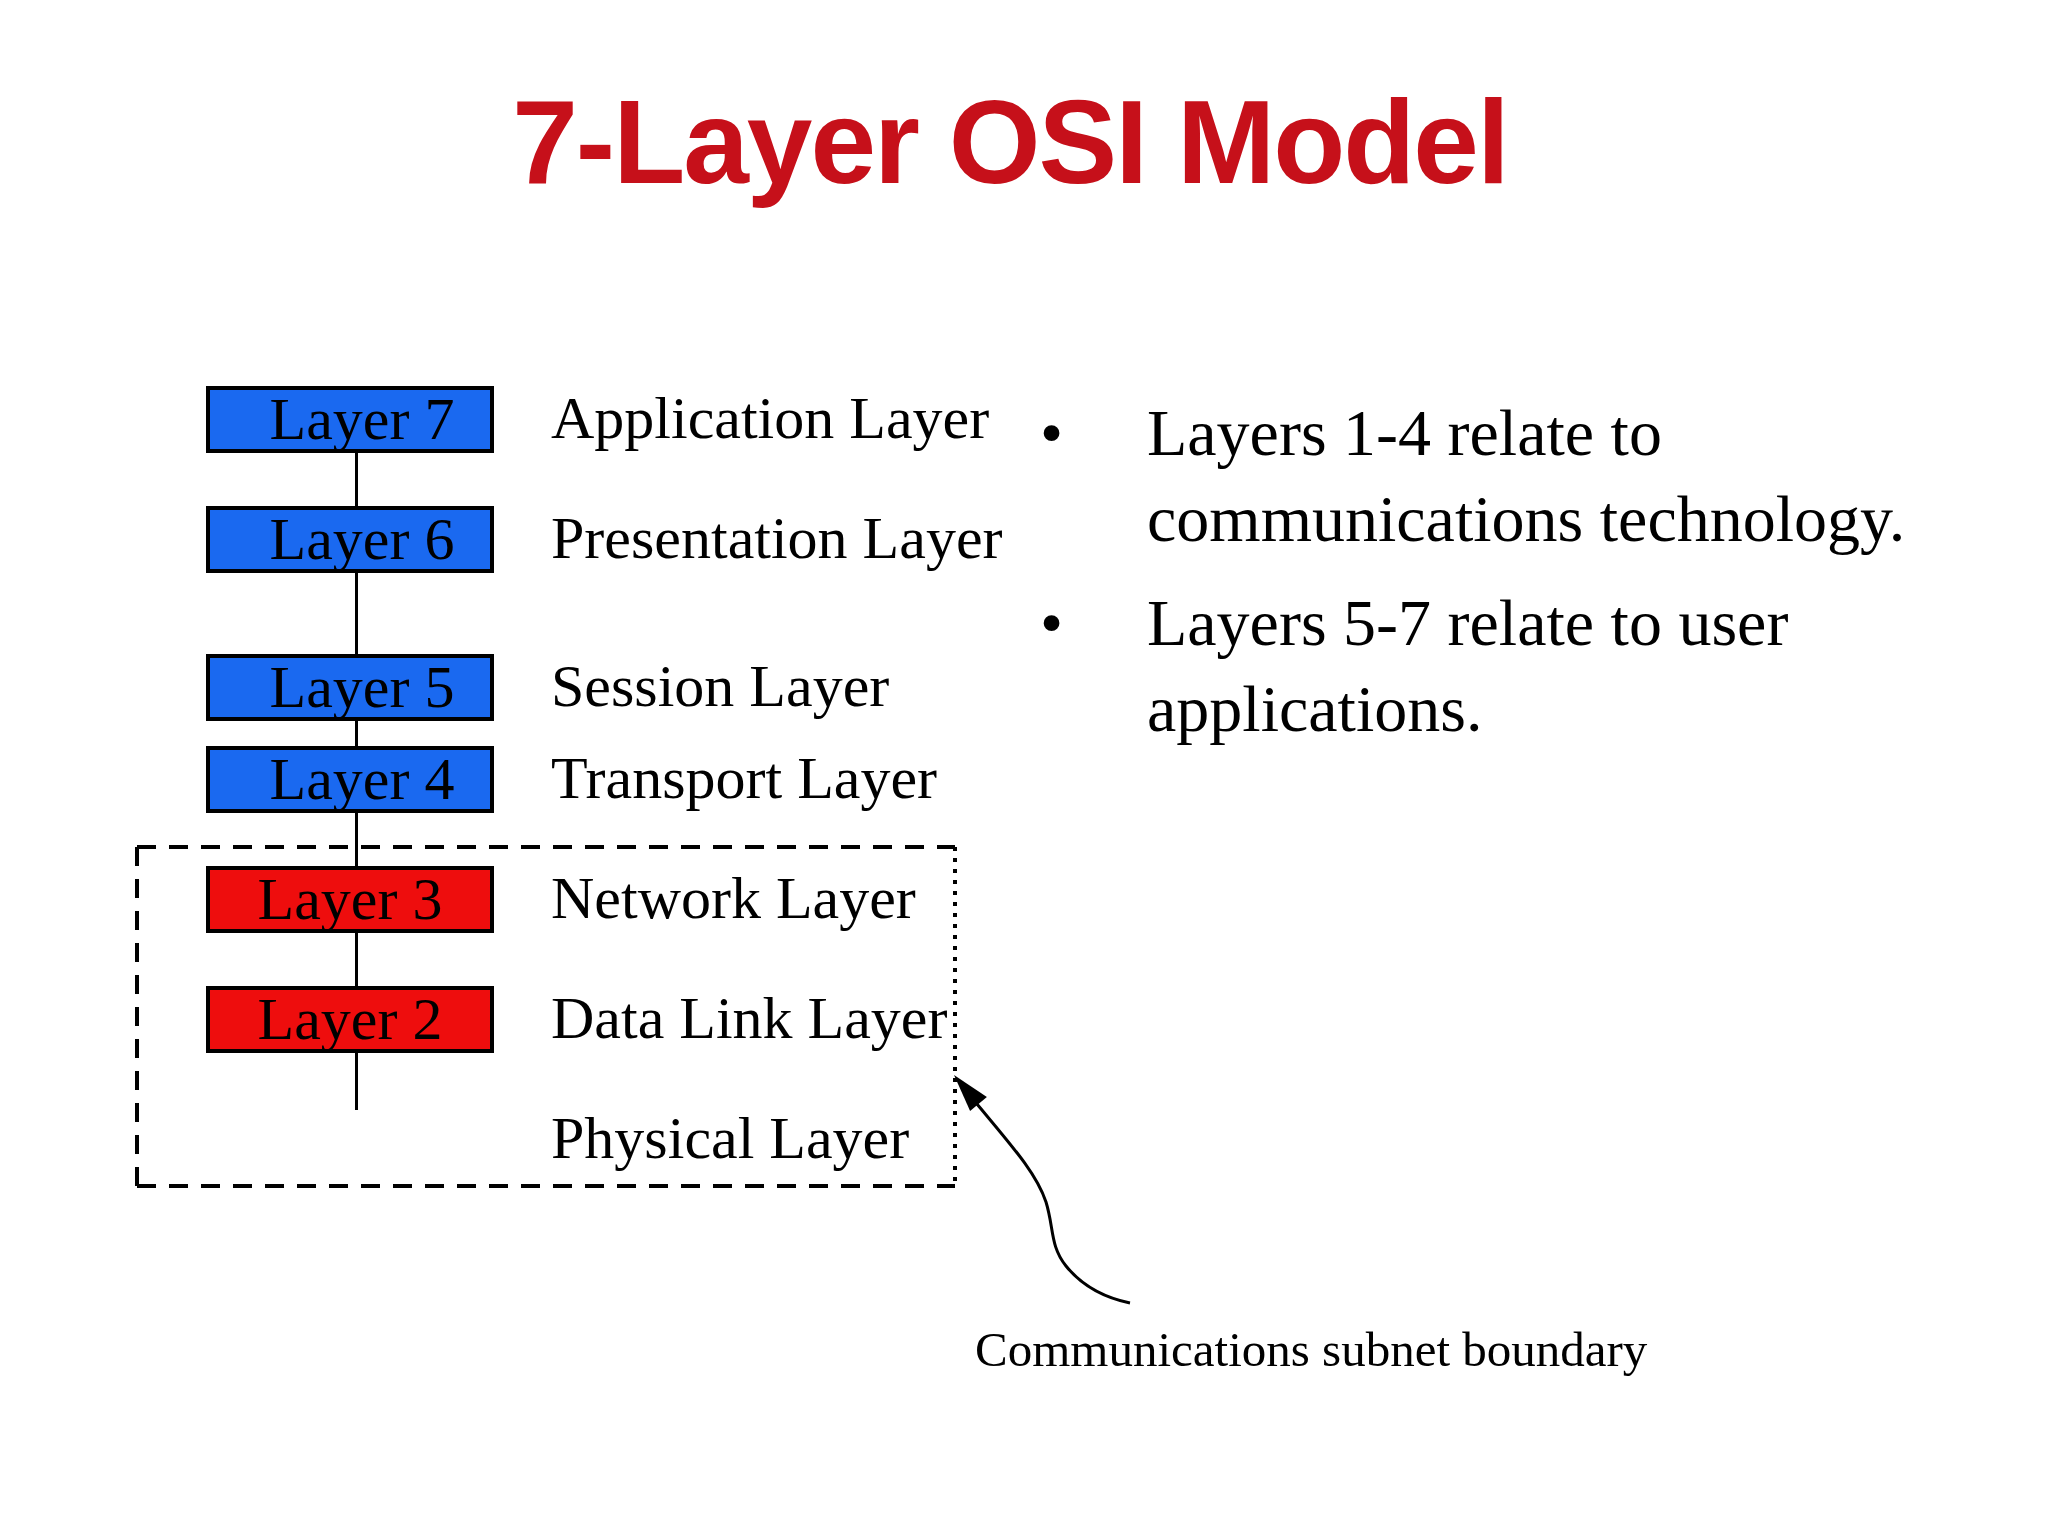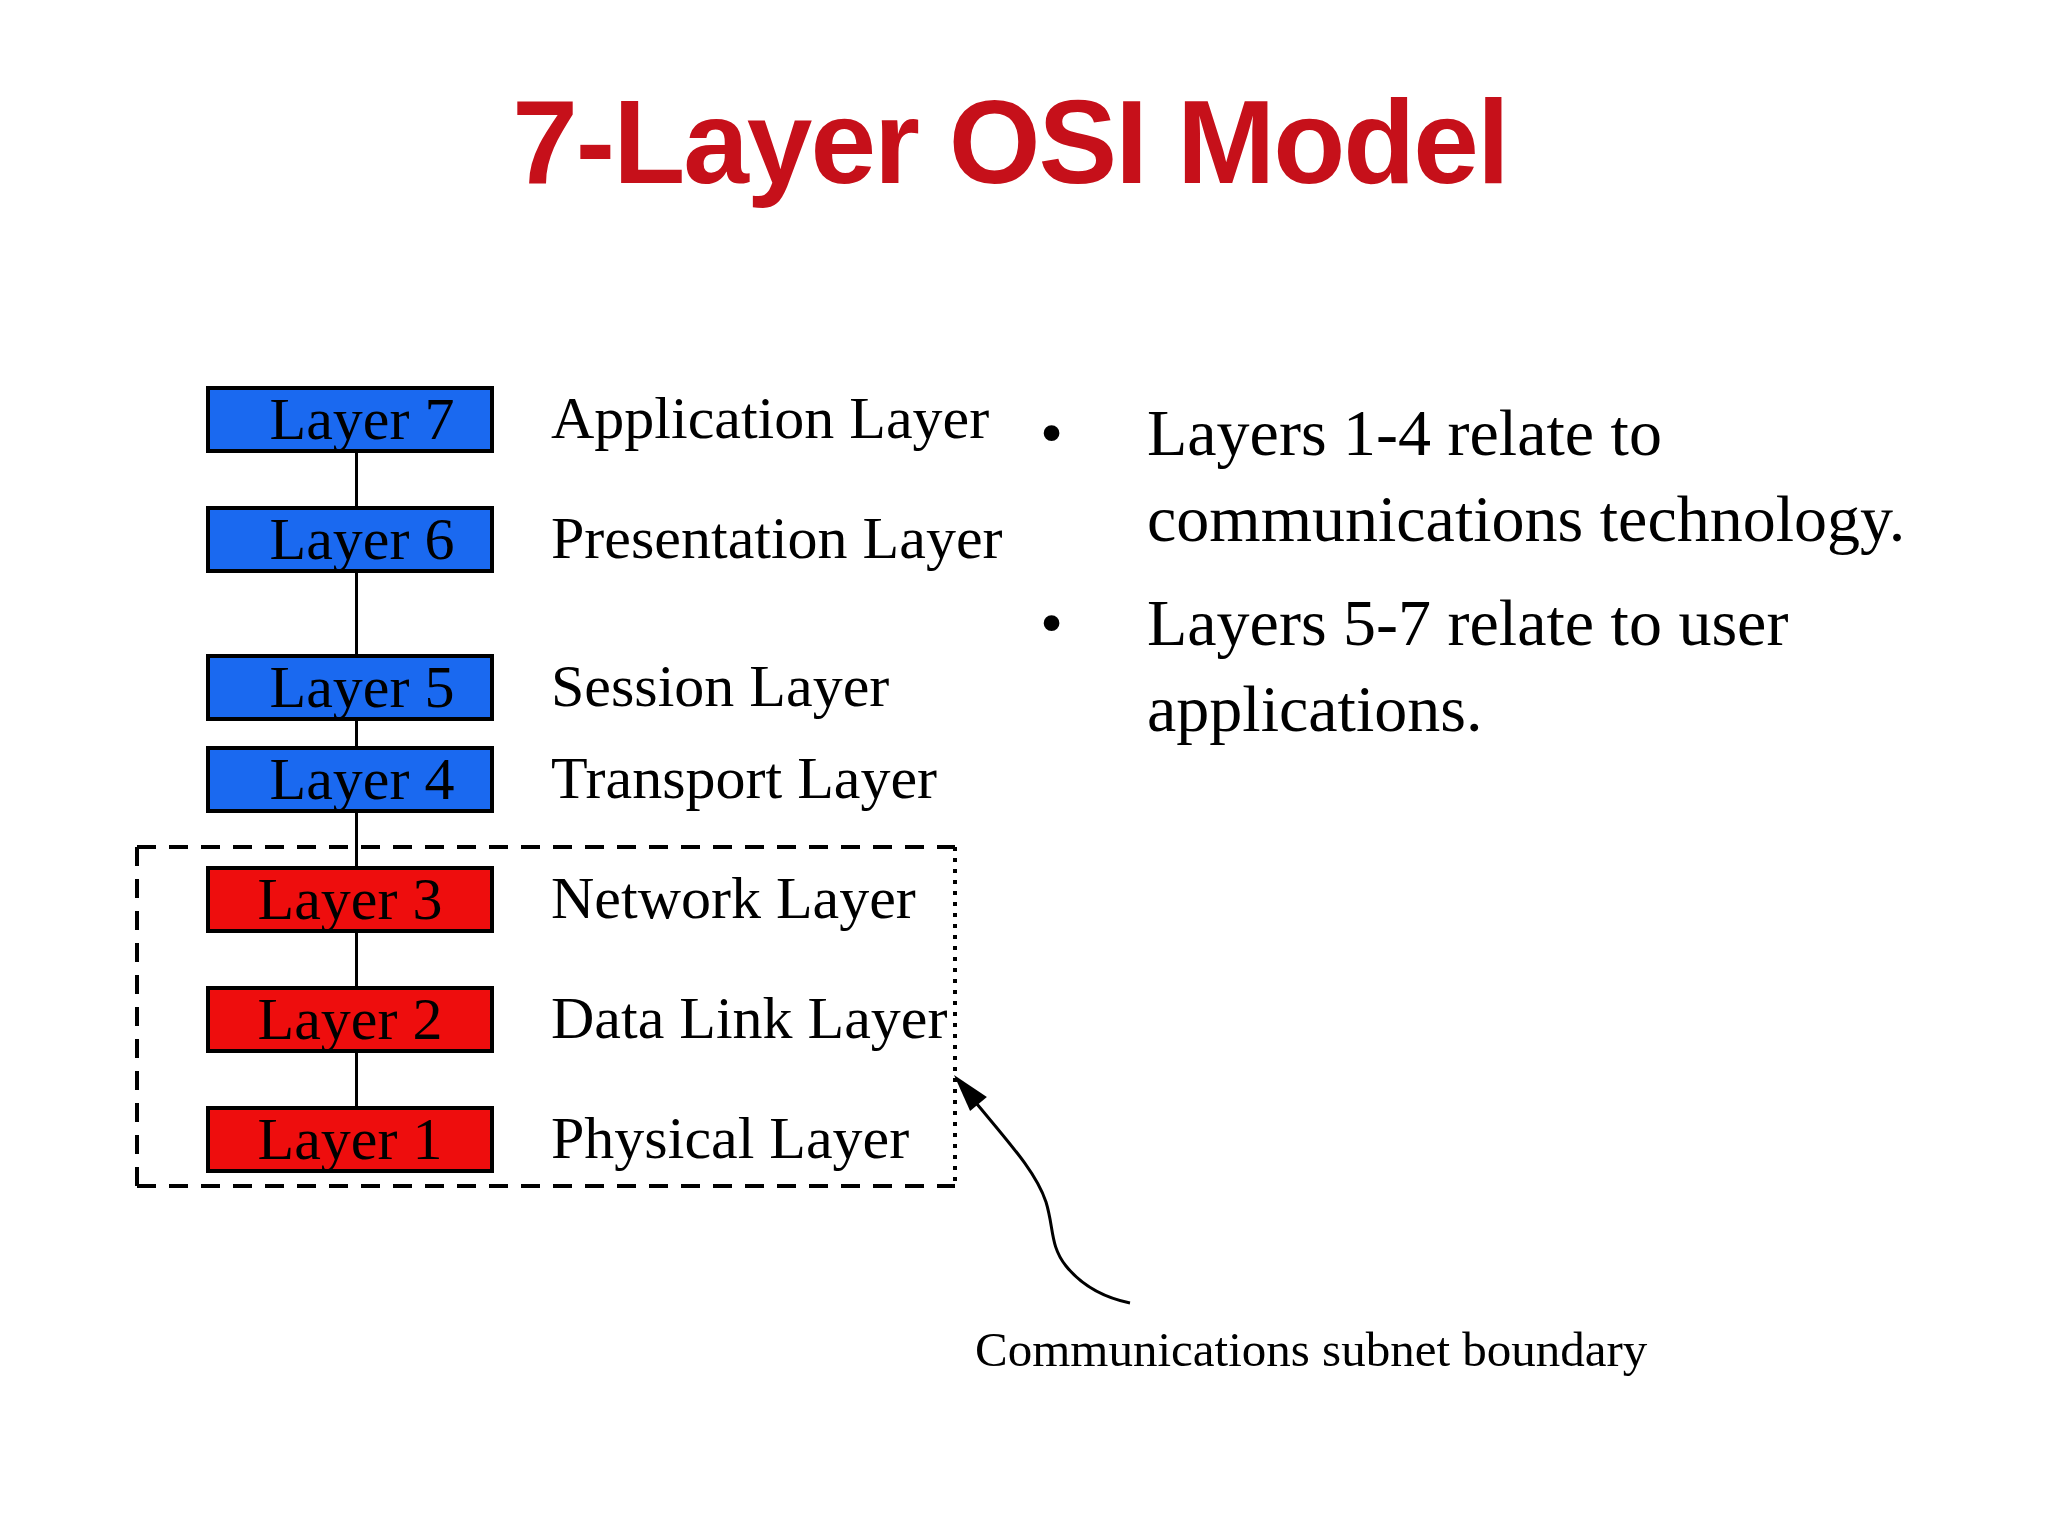--- a/index.html
+++ b/index.html
@@ -147,21 +147,20 @@
   </div>
   <div class="layer-row" style="top:866px">
     <div class="layer-box lower">Layer 3</div>
     <div class="layer-label">Network Layer</div>
   </div>
   <div class="layer-row" style="top:986px">
     <div class="layer-box lower">Layer 2</div>
     <div class="layer-label">Data Link Layer</div>
   </div>
   <div class="layer-row" style="top:1106px">
-    <div class="layer-box lower">Layer 1</div>
     <div class="layer-label">Physical Layer</div>
   </div>
 
   <div class="bullets">
     <div class="bullet">
       <span class="dot">•</span>
       <span class="btext">
         <span>Layers 1-4 relate to</span><br>
         <span>communications technology.</span>
       </span>

